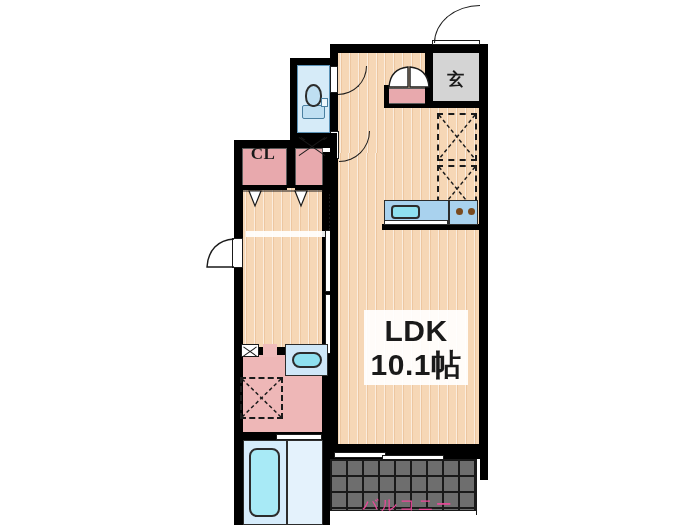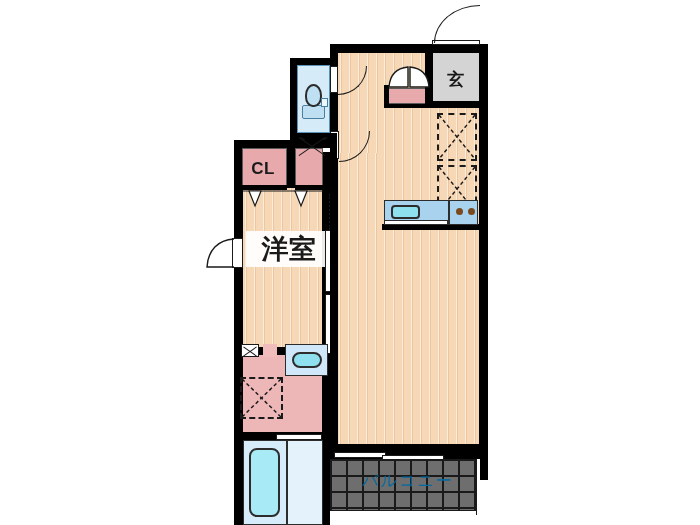--- a/index.html
+++ b/index.html
@@ -62,22 +62,23 @@
     letter-spacing: 0.5px;
     white-space: nowrap;
   }
   .label-washitsu { font-size: 27px; }
   .label-ldk { font-size: 30px; }
   .label-cl {
     font-size: 17px; font-weight: bold; background: none; color: #1a1a1a;
   }
   .label-genkan { font-size: 17px; background: none; }
   .label-balcony {
-    font-size: 16px; color: #0369a1; background: none; font-weight: normal;
+    font-size: 16px; color: #ec4899; background: none; font-weight: normal;
     letter-spacing: 2px;
+    margin-top: 24px;
   }
 
   
   .fixture { position: absolute; box-sizing: border-box; }
   .toilet-room { background: #d6ebf8; border: 1px solid #5b93b8; }
   .toilet-tank { background: #bfdff2; border: 1px solid #4a7fa0; border-radius: 2px; }
   .toilet-bowl {
     background: #bfdff2; border: 2px solid #2c2c2c;
     border-radius: 50% 50% 45% 45%;
   }
@@ -142,20 +143,24 @@
   <div class="abs wall" style="left:432px; top:101px; width:47px; height:7px;"></div>
   <div class="abs wall" style="left:425px; top:53px; width:8px; height:55px;"></div>
 
   <div class="abs floor-wood" style="left:336px; top:53px; width:143px; height:399px;"></div>
 
   <div class="abs floor-grey" style="left:433px; top:53px; width:46px; height:48px;"></div>
   <div class="room-label label-genkan" style="left:443px; top:70px; width:26px;">玄</div>
   <div class="abs wall" style="left:433px; top:101px; width:46px; height:7px;"></div>
   <div class="abs wall" style="left:425px; top:53px; width:8px; height:55px;"></div>
 
+  <div class="room-label label-ldk" style="left:364px; top:310px; width:92px; padding:4px 6px;">
+    <div>LDK</div>
+    <div>10.1帖</div>
+  </div>
 
   <div class="abs shoe-cab" style="left:437px; top:113px; width:40px; height:48px;">
     <svg class="x1" viewBox="0 0 40 48" preserveAspectRatio="none">
       <line x1="0" y1="0" x2="40" y2="48" stroke="#1a1a1a" stroke-width="1.6" stroke-dasharray="4,3"></line>
       <line x1="40" y1="0" x2="0" y2="48" stroke="#1a1a1a" stroke-width="1.6" stroke-dasharray="4,3"></line>
     </svg>
   </div>
   <div class="abs shoe-cab" style="left:437px; top:165px; width:40px; height:48px;">
     <svg class="x2" viewBox="0 0 40 48" preserveAspectRatio="none">
       <line x1="0" y1="0" x2="40" y2="48" stroke="#1a1a1a" stroke-width="1.6" stroke-dasharray="4,3"></line>
@@ -209,39 +214,38 @@
   <div class="abs wall" style="left:290px; top:140px; width:7px; height:12px;"></div>
   <div class="abs wall" style="left:330px; top:140px; width:7px; height:12px;"></div>
 
   <div class="abs floor-wood" style="left:242px; top:152px; width:88px; height:200px;"></div>
   <div class="abs wall" style="left:234px; top:140px; width:9px; height:215px;"></div>
   <div class="abs wall" style="left:234px; top:140px; width:60px; height:8px;"></div>
   <div class="abs wall" style="left:234px; top:347px; width:96px; height:8px;"></div>
   <div class="abs wall" style="left:322px; top:152px; width:8px; height:203px;"></div>
 
   <div class="room-label label-washitsu" style="left:246px; top:231px; width:78px; padding:3px 4px;">
-    <div>洋室</div>
   </div>
 
   <div class="abs window-frame" style="left:232px; top:238px; width:11px; height:30px;"></div>
   <svg class="abs" style="left:206px; top:238px; width:28px; height:30px;" viewBox="0 0 28 30">
     <path d="M28,1 C12,2 2,12 1,29 L28,29" fill="none" stroke="#1a1a1a" stroke-width="1.4"></path>
   </svg>
 
   <div class="abs dotted-rail" style="left:329px; top:194px; width:1px; height:36px;"></div>
   <div class="abs slider" style="left:325px; top:230px; width:6px; height:62px;"></div>
   <div class="abs slider" style="left:325px; top:294px; width:6px; height:60px;"></div>
 
   <div class="abs wall" style="left:234px; top:140px; width:97px; height:8px;"></div>
   <div class="abs closet-pink" style="left:242px; top:148px; width:45px; height:40px;"></div>
   <div class="abs closet-pink" style="left:295px; top:148px; width:28px; height:40px;"></div>
   <div class="abs wall" style="left:287px; top:148px; width:8px; height:40px;"></div>
   <div class="abs wall" style="left:242px; top:185px; width:45px; height:5px;"></div>
   <div class="abs wall" style="left:295px; top:185px; width:28px; height:5px;"></div>
-  <div class="room-label label-cl" style="left:248px; top:159px; width:30px;">CL</div>
+  <div class="room-label label-cl" style="left:248px; top:144px; width:30px;font-family:Liberation Serif, serif;">CL</div>
 
   <svg class="abs" style="left:242px; top:190px; width:81px; height:18px;" viewBox="0 0 81 18">
     <path d="M1,1 L81,1" stroke="#1a1a1a" stroke-width="1.2" fill="none"></path>
     <path d="M7,1 L13,16 L19,1 Z" fill="#ffffff" stroke="#1a1a1a" stroke-width="1.2"></path>
     <path d="M53,1 L59,16 L65,1 Z" fill="#ffffff" stroke="#1a1a1a" stroke-width="1.2"></path>
   </svg>
 
   <div class="cross-box" style="left:296px; top:141px; width:32px; height:10px;"></div>
 
   <div class="abs floor-pink" style="left:242px; top:355px; width:88px; height:80px;"></div>

